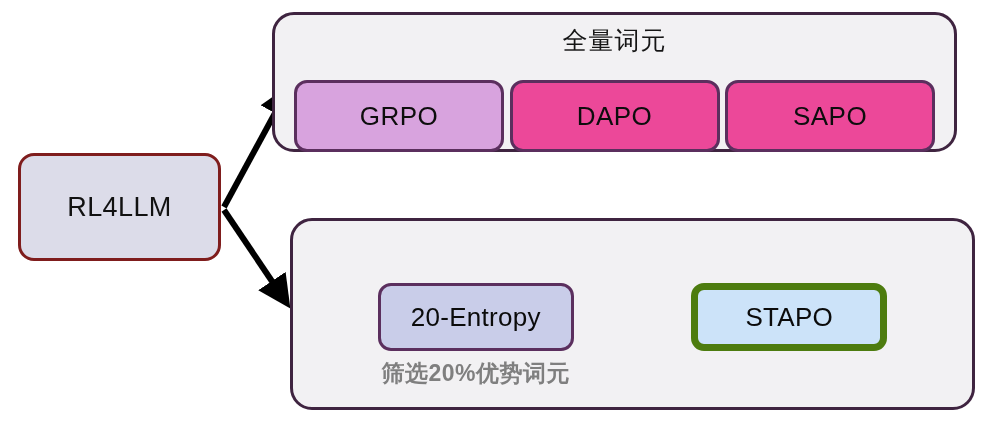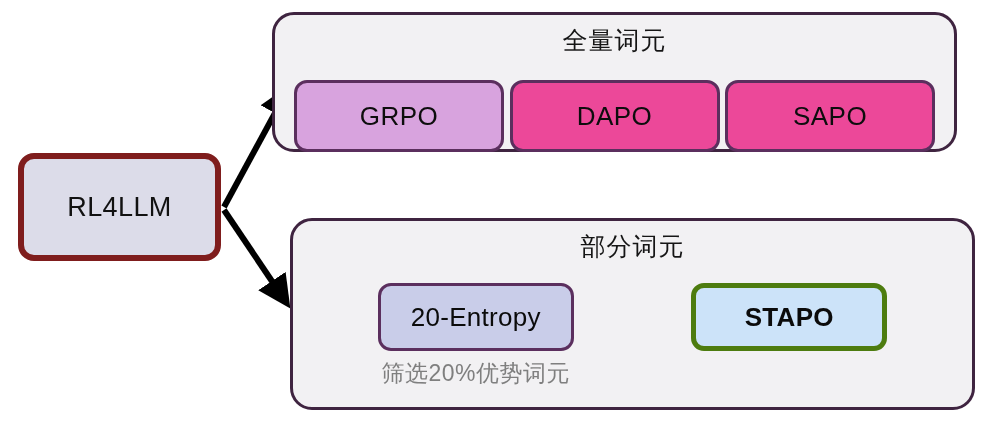--- a/index.html
+++ b/index.html
@@ -34,21 +34,21 @@
 
   
   .root-node {
     position: absolute;
     left: 18px;
     top: 153px;
     width: 203px;
     height: 108px;
     box-sizing: border-box;
     background: #dcdce9;
-    border: 6px solid #7f1d1d;
+    border: 3px solid #7f1d1d;
     border-radius: 16px;
     display: flex;
     align-items: center;
     justify-content: center;
   }
   .root-node .node-label {
     font-size: 27px;
     color: #111111;
     letter-spacing: 0.4px;
   }
@@ -140,29 +140,29 @@
     padding: 0 16px;
   }
   .item-chip.entropy {
     width: 196px;
     background: #c9cde9;
     border: 3px solid #5b2f5e;
   }
   .item-chip.stapo {
     width: 196px;
     background: #cce3f9;
-    border: 5px solid #4d7c0f;
-    font-weight: bold;
+    border: 7px solid #4d7c0f;
   }
   .item-caption {
     margin-top: 7px;
     font-size: 23px;
     color: #7f7f7f;
     letter-spacing: 0.5px;
     white-space: nowrap;
+    font-weight: bold;
   }
 </style>
 </head>
 <body>
 
 <div id="diagram-canvas">
 
   <svg class="arrow-layer" viewBox="0 0 988 421" width="988" height="421">
     <defs>
       <marker id="arrowhead" markerWidth="5.5" markerHeight="5.5" refX="4.2" refY="2.75" orient="auto" markerUnits="strokeWidth">
@@ -186,21 +186,20 @@
       <div class="chip fill-soft">
         <span>DAPO</span>
       </div>
       <div class="chip fill-soft">
         <span>SAPO</span>
       </div>
     </div>
   </div>
 
   <div class="group-panel" id="panel-partial-tokens">
-    <div class="panel-title">部分词元</div>
     <div class="item-row">
       <div class="item-block">
         <div class="item-chip entropy">
           <span>20-Entropy</span>
         </div>
         <div class="item-caption">筛选20%优势词元</div>
       </div>
       <div class="item-block">
         <div class="item-chip stapo">
           <span>STAPO</span>

